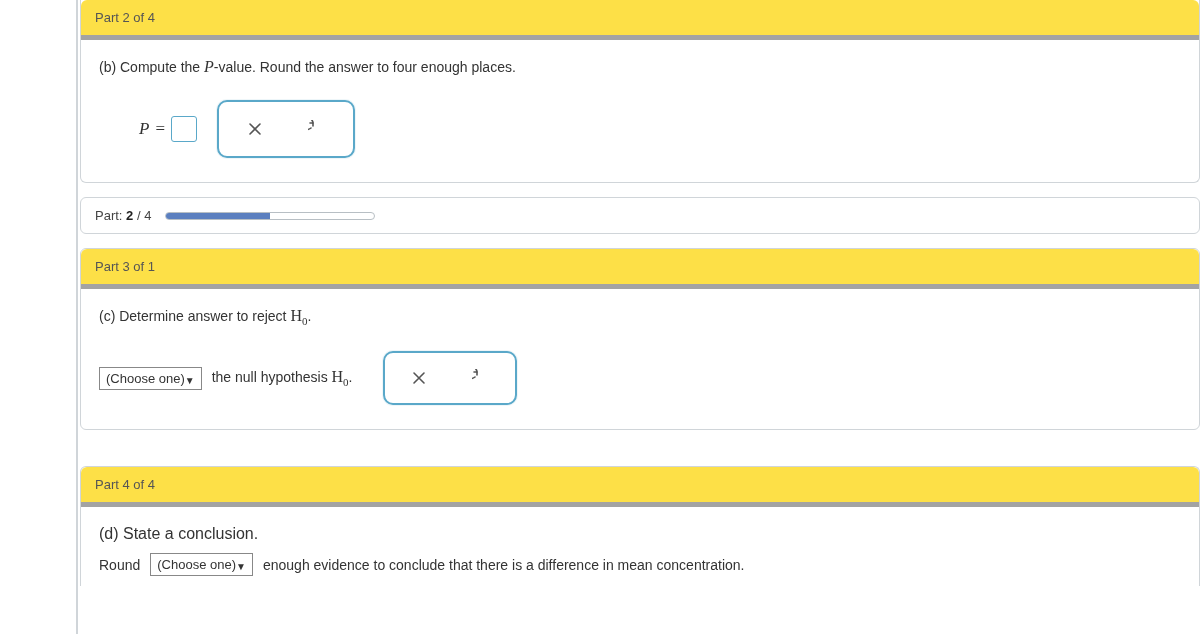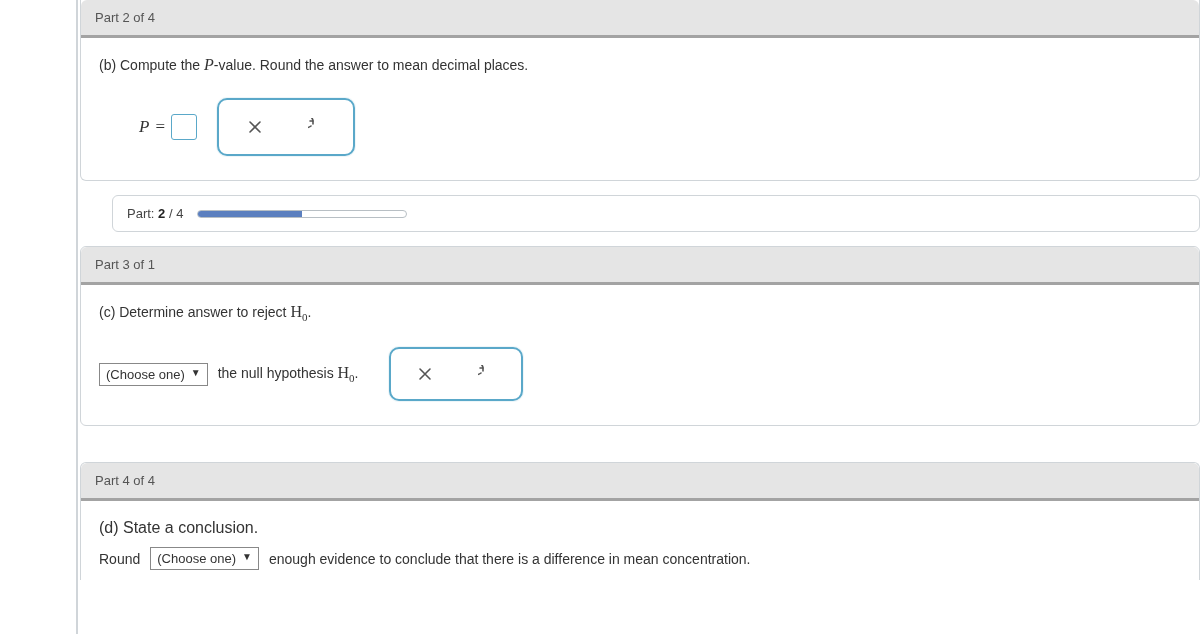--- a/index.html
+++ b/index.html
@@ -22,22 +22,22 @@
     width: 2px;
     background: #d0d5d9;
   }
   .panel {
     border: 1px solid #d0d5d9;
     border-radius: 6px;
     margin-bottom: 14px;
     background: #fff;
   }
   .panel-header {
-    background: #e5e5e5;
-    border-bottom: 3px solid #a3a3a3;
+    background: #fde047;
+    border-bottom: 5px solid #a3a3a3;
     border-radius: 6px 6px 0 0;
     padding: 10px 14px;
     font-size: 13px;
     color: #555;
   }
   .panel-body {
     padding: 18px 18px 24px 18px;
   }
   .instruction {
     margin-bottom: 24px;
@@ -94,39 +94,37 @@
     display: flex;
     align-items: center;
     gap: 14px;
     padding: 10px 14px;
     border: 1px solid #d0d5d9;
     border-radius: 6px;
     margin-bottom: 14px;
     font-size: 13px;
     color: #444;
     background: #fff;
-    margin-left: 32px;
   }
   .progress-row b { color: #222; }
   .progress-track {
     flex: 0 0 210px;
     height: 8px;
     border: 1px solid #b8bfc4;
     border-radius: 4px;
     background: #fff;
     overflow: hidden;
   }
   .progress-fill {
     height: 100%;
     background: #5b7fbf;
   }
   .select-box {
     display: inline-flex;
-    align-items: flex-start;
-    gap: 6px;
+    align-items: flex-end;
     border: 1px solid #888;
     padding: 3px 6px;
     background: #fff;
     font-size: 13px;
     cursor: pointer;
   }
   .select-box .caret { font-size: 10px; }
   .inline-text { font-size: 14px; text-align: center; }
   .h0 {
     font-family: 'Times New Roman', serif;
@@ -147,21 +145,21 @@
 <body>
 
 <div class="left-rail"></div>
 
 <div class="page">
 
   <div class="panel" style="border-top-left-radius:0;border-top-right-radius:0;border-top:none;">
     <div class="panel-header">Part 2 of 4</div>
     <div class="panel-body">
       <div class="instruction">
-        <span>(b) Compute the </span><span class="ital">P</span><span>-value. Round the answer to mean decimal places.</span>
+        <span>(b) Compute the </span><span class="ital">P</span><span>-value. Round the answer to four enough places.</span>
       </div>
       <div class="row-controls">
         <span class="eq-group">
           <span class="eq-label">P</span>
           <span class="eq-label" style="font-style:normal;">=</span>
           <span class="answer-box"></span>
         </span>
         <span class="tool-box">
           <button class="icon-btn">
             <span>

